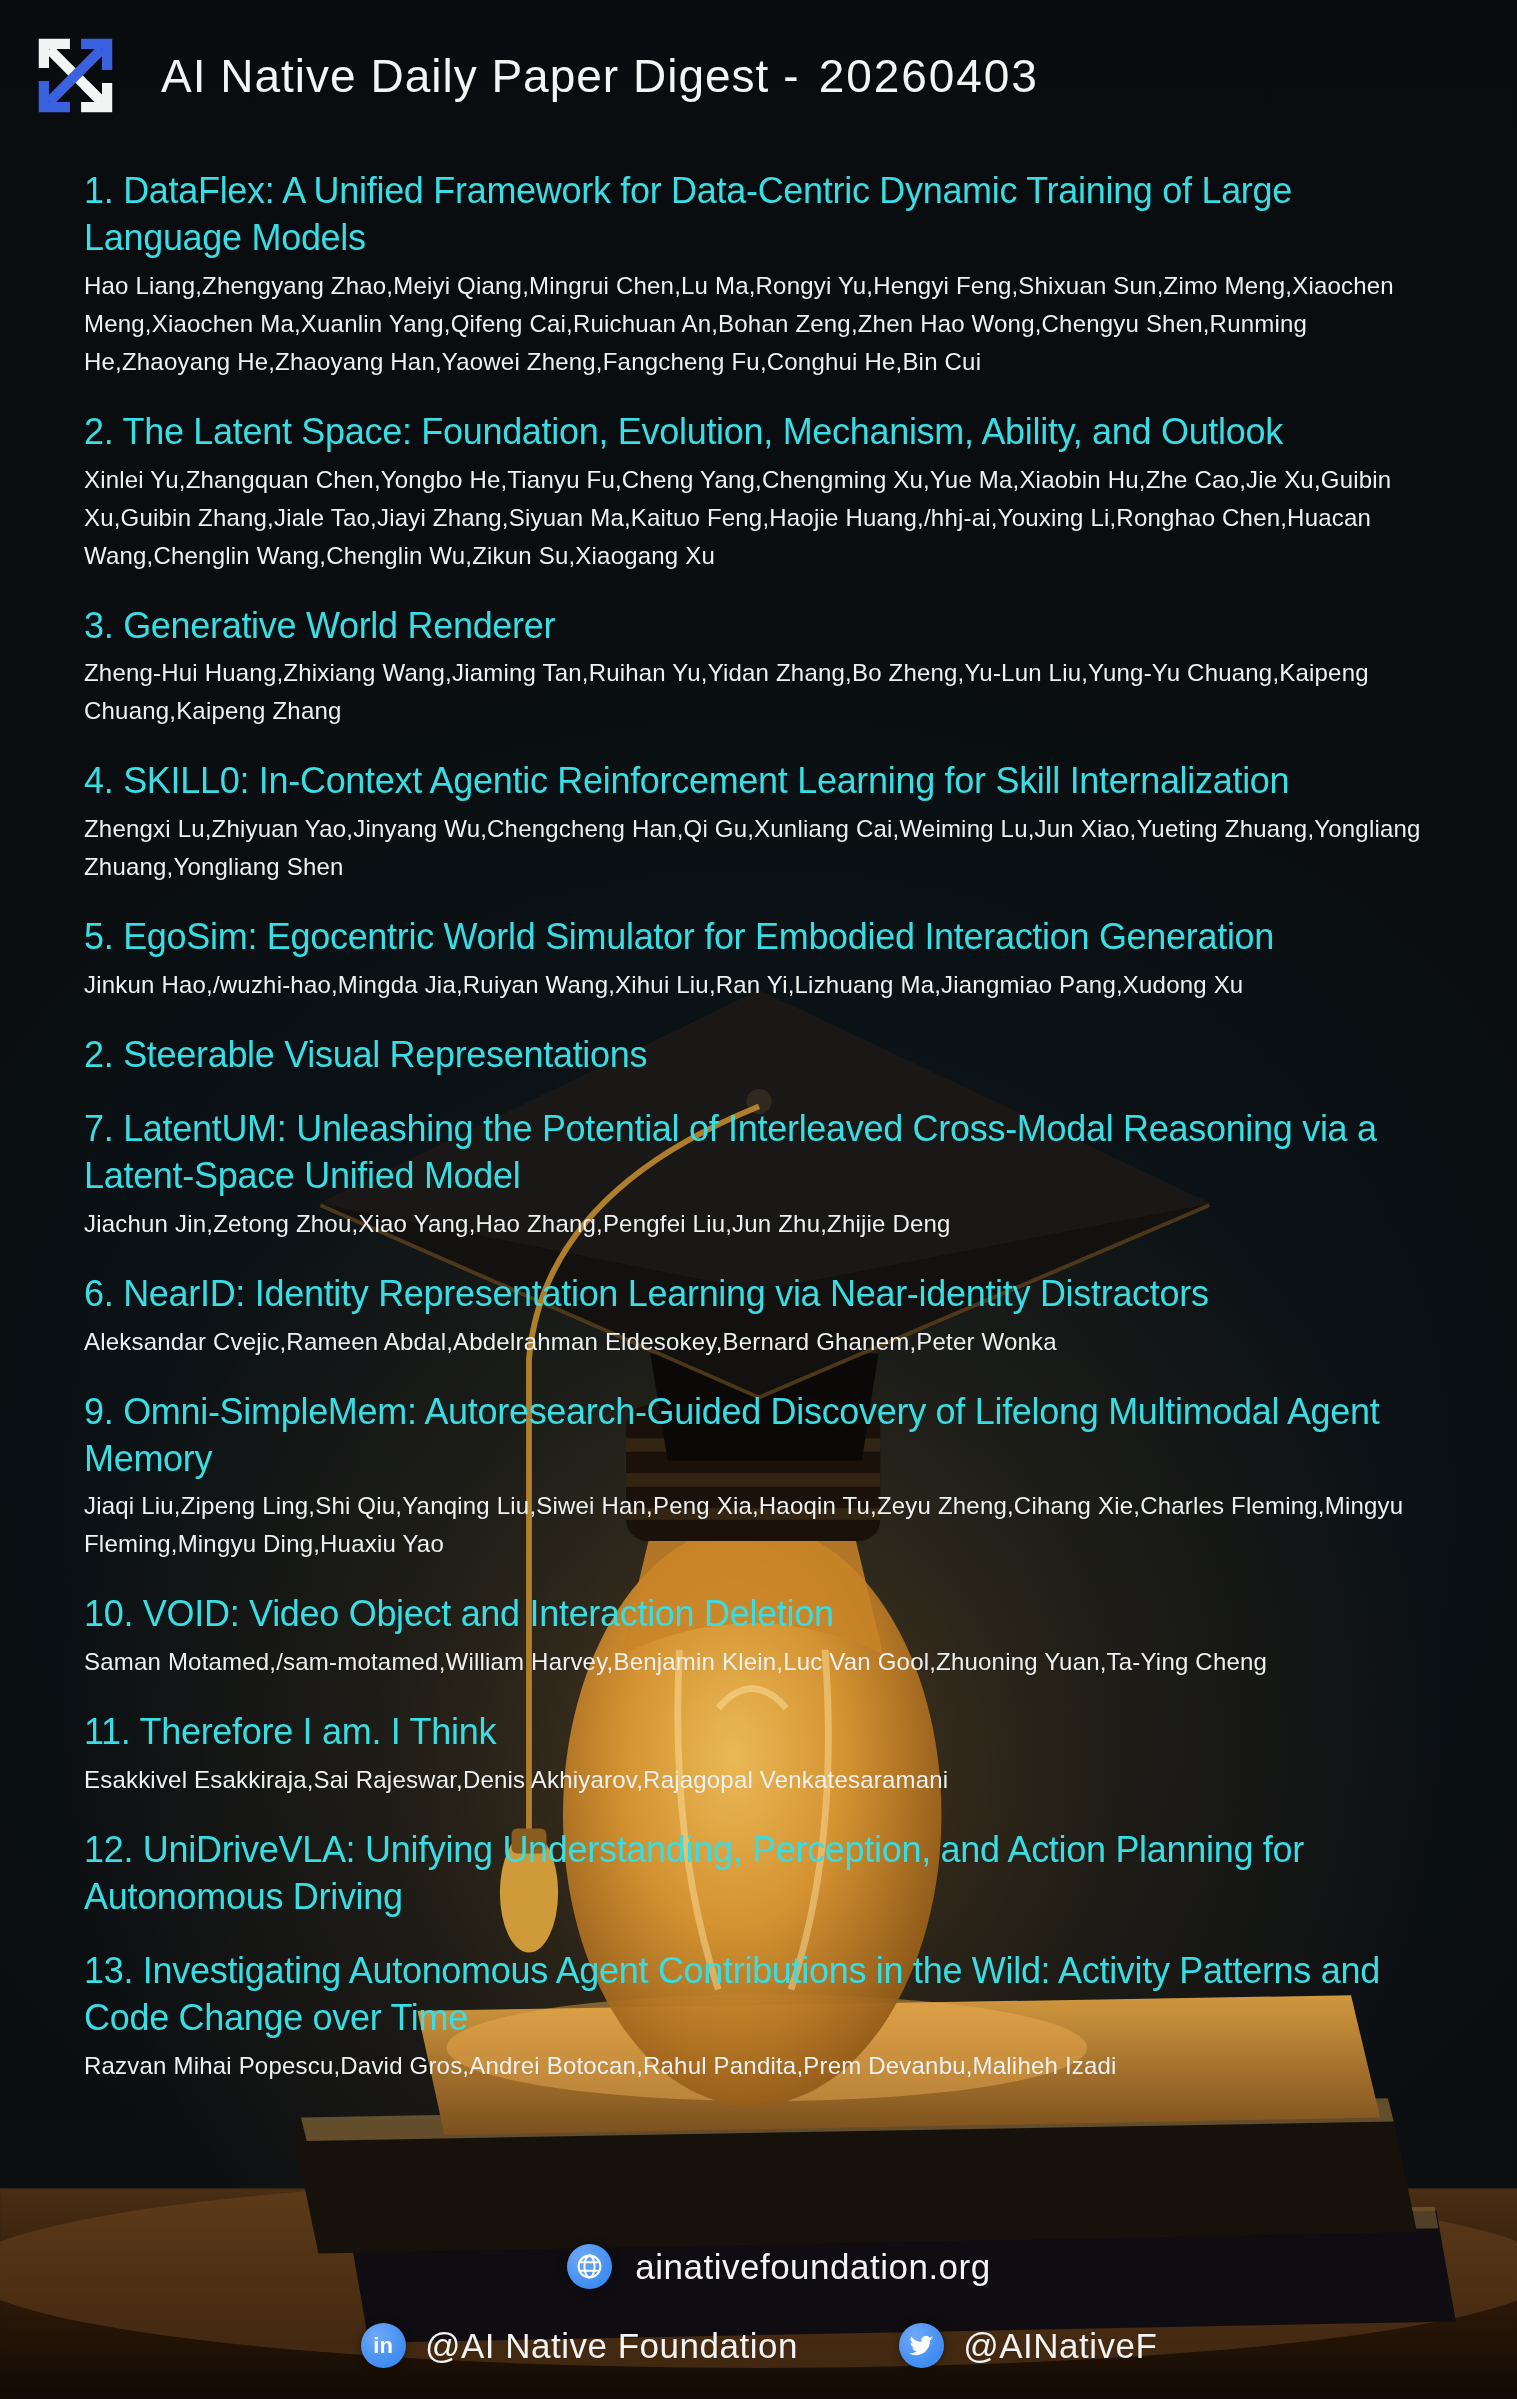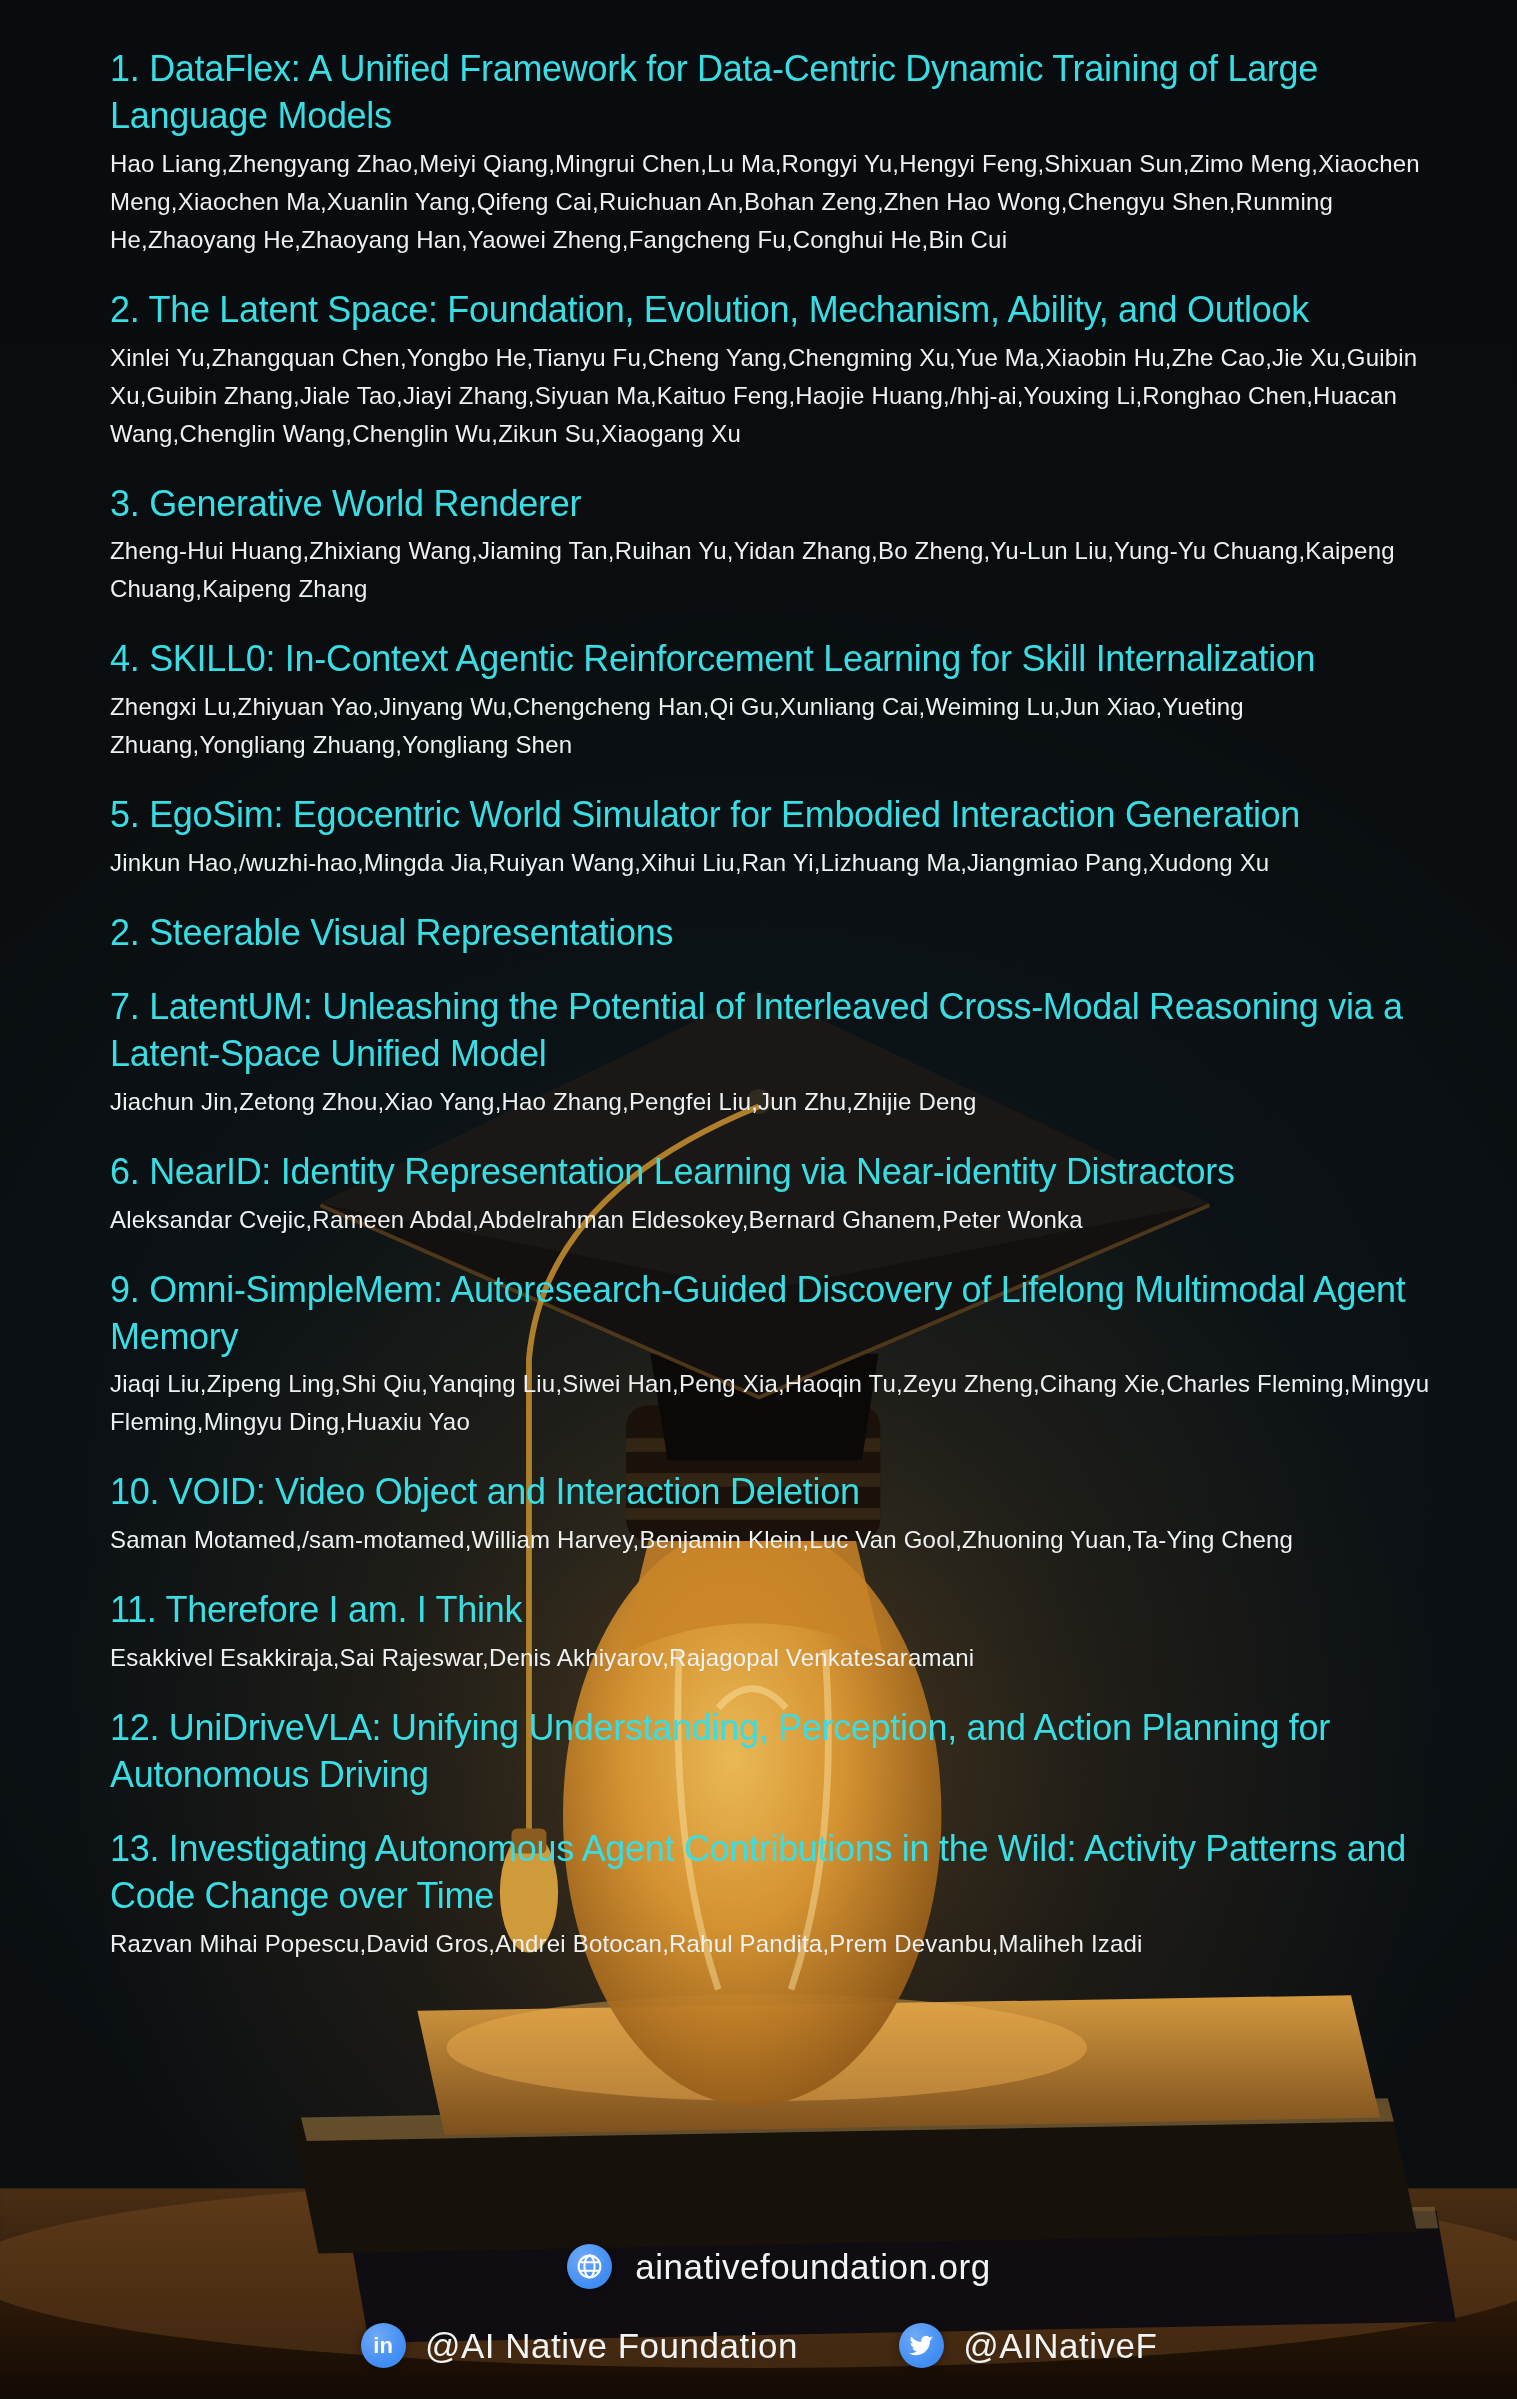--- a/index.html
+++ b/index.html
@@ -13,21 +13,21 @@
   .content { position:relative; z-index:2; }
 
   
   .header { display:flex; align-items:center; gap:39px; padding:29px 0 0 29px; }
   .logo { width:93px; height:93px; flex:0 0 auto; }
   .header-title-row { display:flex; align-items:baseline; gap:19.4px; }
   .header-title { font-size:46px; color:#f3f5f5; letter-spacing:1px; font-weight:400; }
   .header-date  { font-size:46px; color:#f3f5f5; letter-spacing:1.9px; font-weight:400; }
 
   
-  .papers { padding:45px 78px 0 110px; }
+  .papers { padding:45px 78px 0 84px; }
   .paper { margin-bottom:27px; }
   .paper-title {
     color:var(--accent); font-size:36px; line-height:47px;
     font-weight:400; letter-spacing:-0.3px; margin:0 0 5.8px 0;
   }
   .paper-authors {
     color:#eef1f1; font-size:24px; line-height:38px;
     font-weight:400; letter-spacing:0.2px;
   }
 
@@ -113,20 +113,37 @@
     <circle cx="782" cy="1140" r="14" fill="#2a2askip" display="none"></circle>
     <circle cx="782" cy="1135" r="13" fill="#30291f"></circle>
 
     <path d="M782 1140 Q560 1230 545 1400 L545 1890" stroke="#c08a2e" stroke-width="6" fill="none" opacity="0.9"></path>
     <ellipse cx="545" cy="1950" rx="30" ry="62" fill="#cf9a3a"></ellipse>
     <rect x="527" y="1884" width="36" height="26" rx="6" fill="#8a5c1e"></rect>
   </svg>
 
   <div class="content">
 
+    <div class="header">
+      <svg class="logo" viewBox="0 0 100 100">
+        <g fill="none" stroke-width="11" stroke-linecap="butt" stroke-linejoin="miter">
+          <path d="M16 42 L16 16 L44 16" stroke="#f3f4f4"></path>
+          <path d="M22 22 L78 78" stroke="#f3f4f4"></path>
+          <path d="M84 58 L84 84 L56 84" stroke="#f3f4f4"></path>
+          <path d="M56 16 L84 16 L84 44" stroke="var(--logo-blue)"></path>
+          <path d="M78 22 L22 78" stroke="var(--logo-blue)"></path>
+          <path d="M16 56 L16 84 L44 84" stroke="var(--logo-blue)"></path>
+          <path d="M60 60 L78 78" stroke="#f3f4f4"></path>
+        </g>
+      </svg>
+      <div class="header-title-row">
+        <span class="header-title">AI Native Daily Paper Digest -</span>
+        <span class="header-date">20260403</span>
+      </div>
+    </div>
 
     <div class="papers">
       <div class="paper">
         <div class="paper-title">1. DataFlex: A Unified Framework for Data-Centric Dynamic Training of Large Language Models</div>
         <div class="paper-authors">Hao Liang,Zhengyang Zhao,Meiyi Qiang,Mingrui Chen,Lu Ma,Rongyi Yu,Hengyi Feng,Shixuan Sun,Zimo Meng,Xiaochen Meng,Xiaochen Ma,Xuanlin Yang,Qifeng Cai,Ruichuan An,Bohan Zeng,Zhen Hao Wong,Chengyu Shen,Runming He,Zhaoyang He,Zhaoyang Han,Yaowei Zheng,Fangcheng Fu,Conghui He,Bin Cui</div>
       </div>
 
       <div class="paper">
         <div class="paper-title">2. The Latent Space: Foundation, Evolution, Mechanism, Ability, and Outlook</div>
         <div class="paper-authors">Xinlei Yu,Zhangquan Chen,Yongbo He,Tianyu Fu,Cheng Yang,Chengming Xu,Yue Ma,Xiaobin Hu,Zhe Cao,Jie Xu,Guibin Xu,Guibin Zhang,Jiale Tao,Jiayi Zhang,Siyuan Ma,Kaituo Feng,Haojie Huang,/hhj-ai,Youxing Li,Ronghao Chen,Huacan Wang,Chenglin Wang,Chenglin Wu,Zikun Su,Xiaogang Xu</div>

